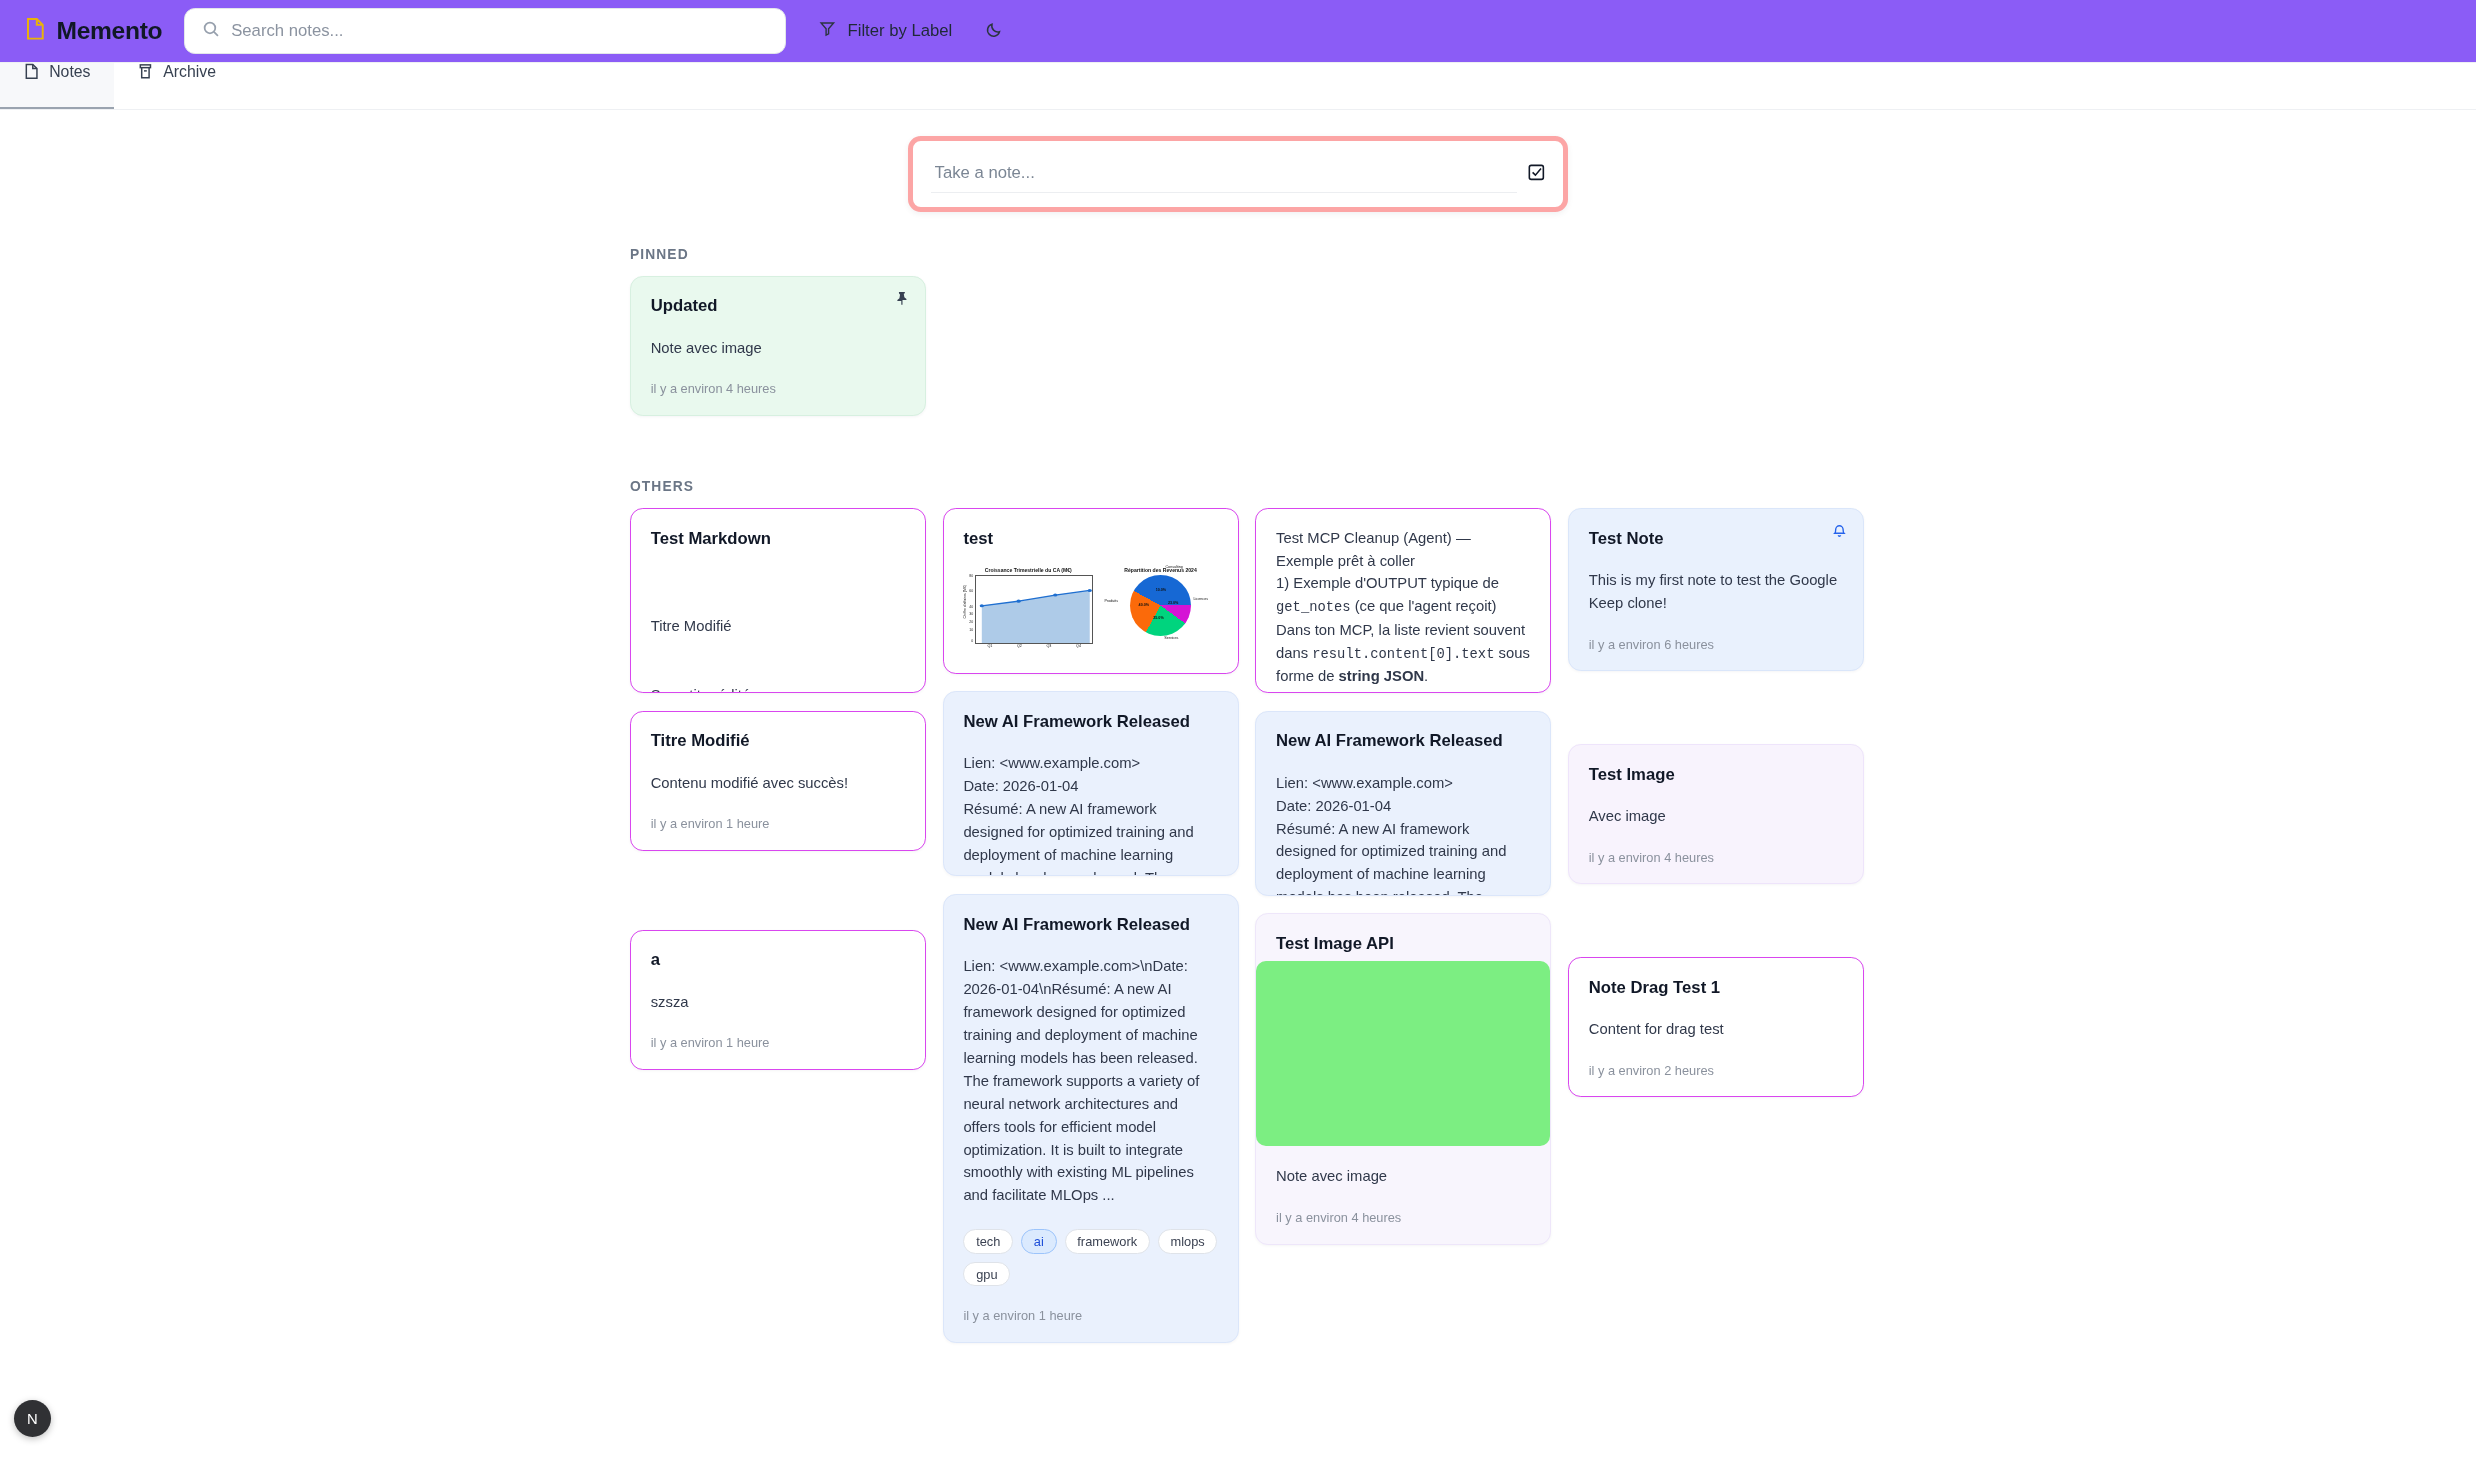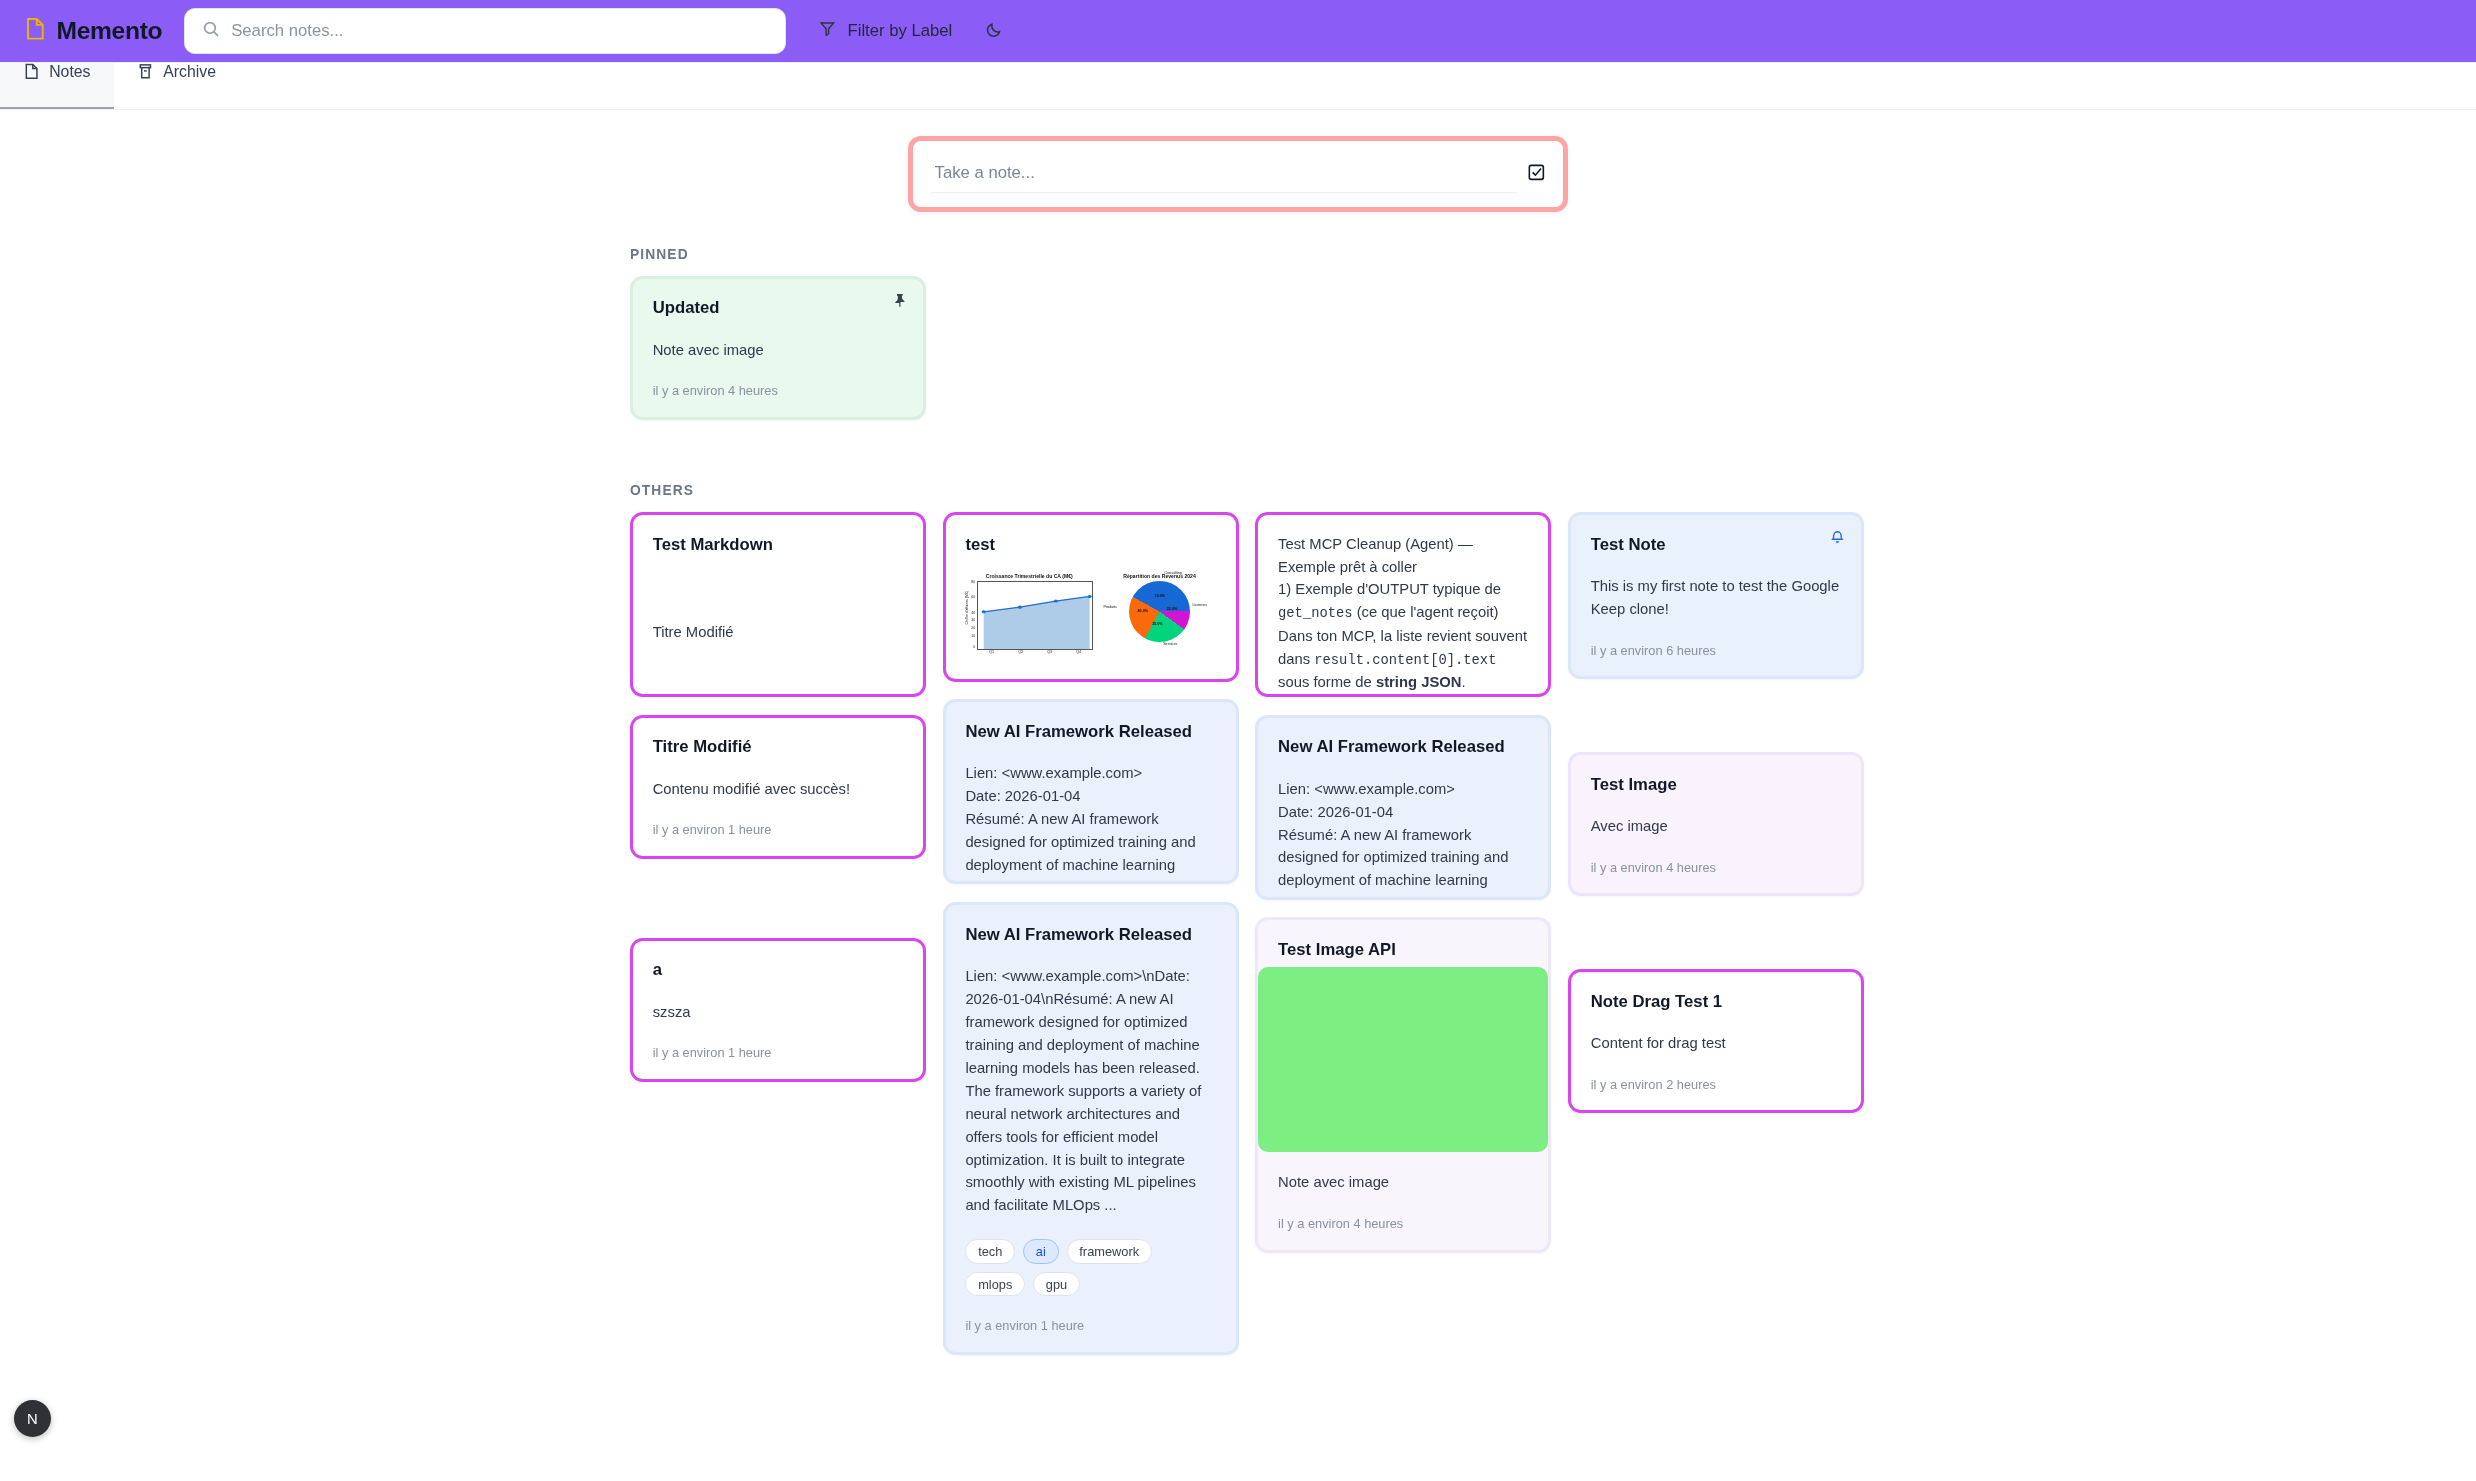--- a/index.html
+++ b/index.html
@@ -78,21 +78,21 @@
   }
   #pinned-section { margin-top: 35px; }
   #others-section { margin-top: 63px; }
 
   .masonry { display: flex; gap: 16.7px; align-items: flex-start; }
   .col { display: flex; flex-direction: column; gap: 17.7px; width: 296px; }
 
   .note {
     position: relative;
     background: #fff;
-    border: 3px solid #d946ef;
+    border: 1px solid #d946ef;
     border-radius: 12.8px;
     padding: 18.7px 19.7px 18.7px;
     box-shadow: 0 1px 3px rgba(16,24,40,.045);
     overflow: hidden;
   }
   .note-title { font-size: 16.7px; font-weight: 700; color: #111827; line-height: 1.3; }
   .note-body {
     margin-top: 19.7px; font-size: 14.8px; line-height: 1.55;
     color: #30384a; white-space: pre-wrap; word-wrap: break-word;
   }

